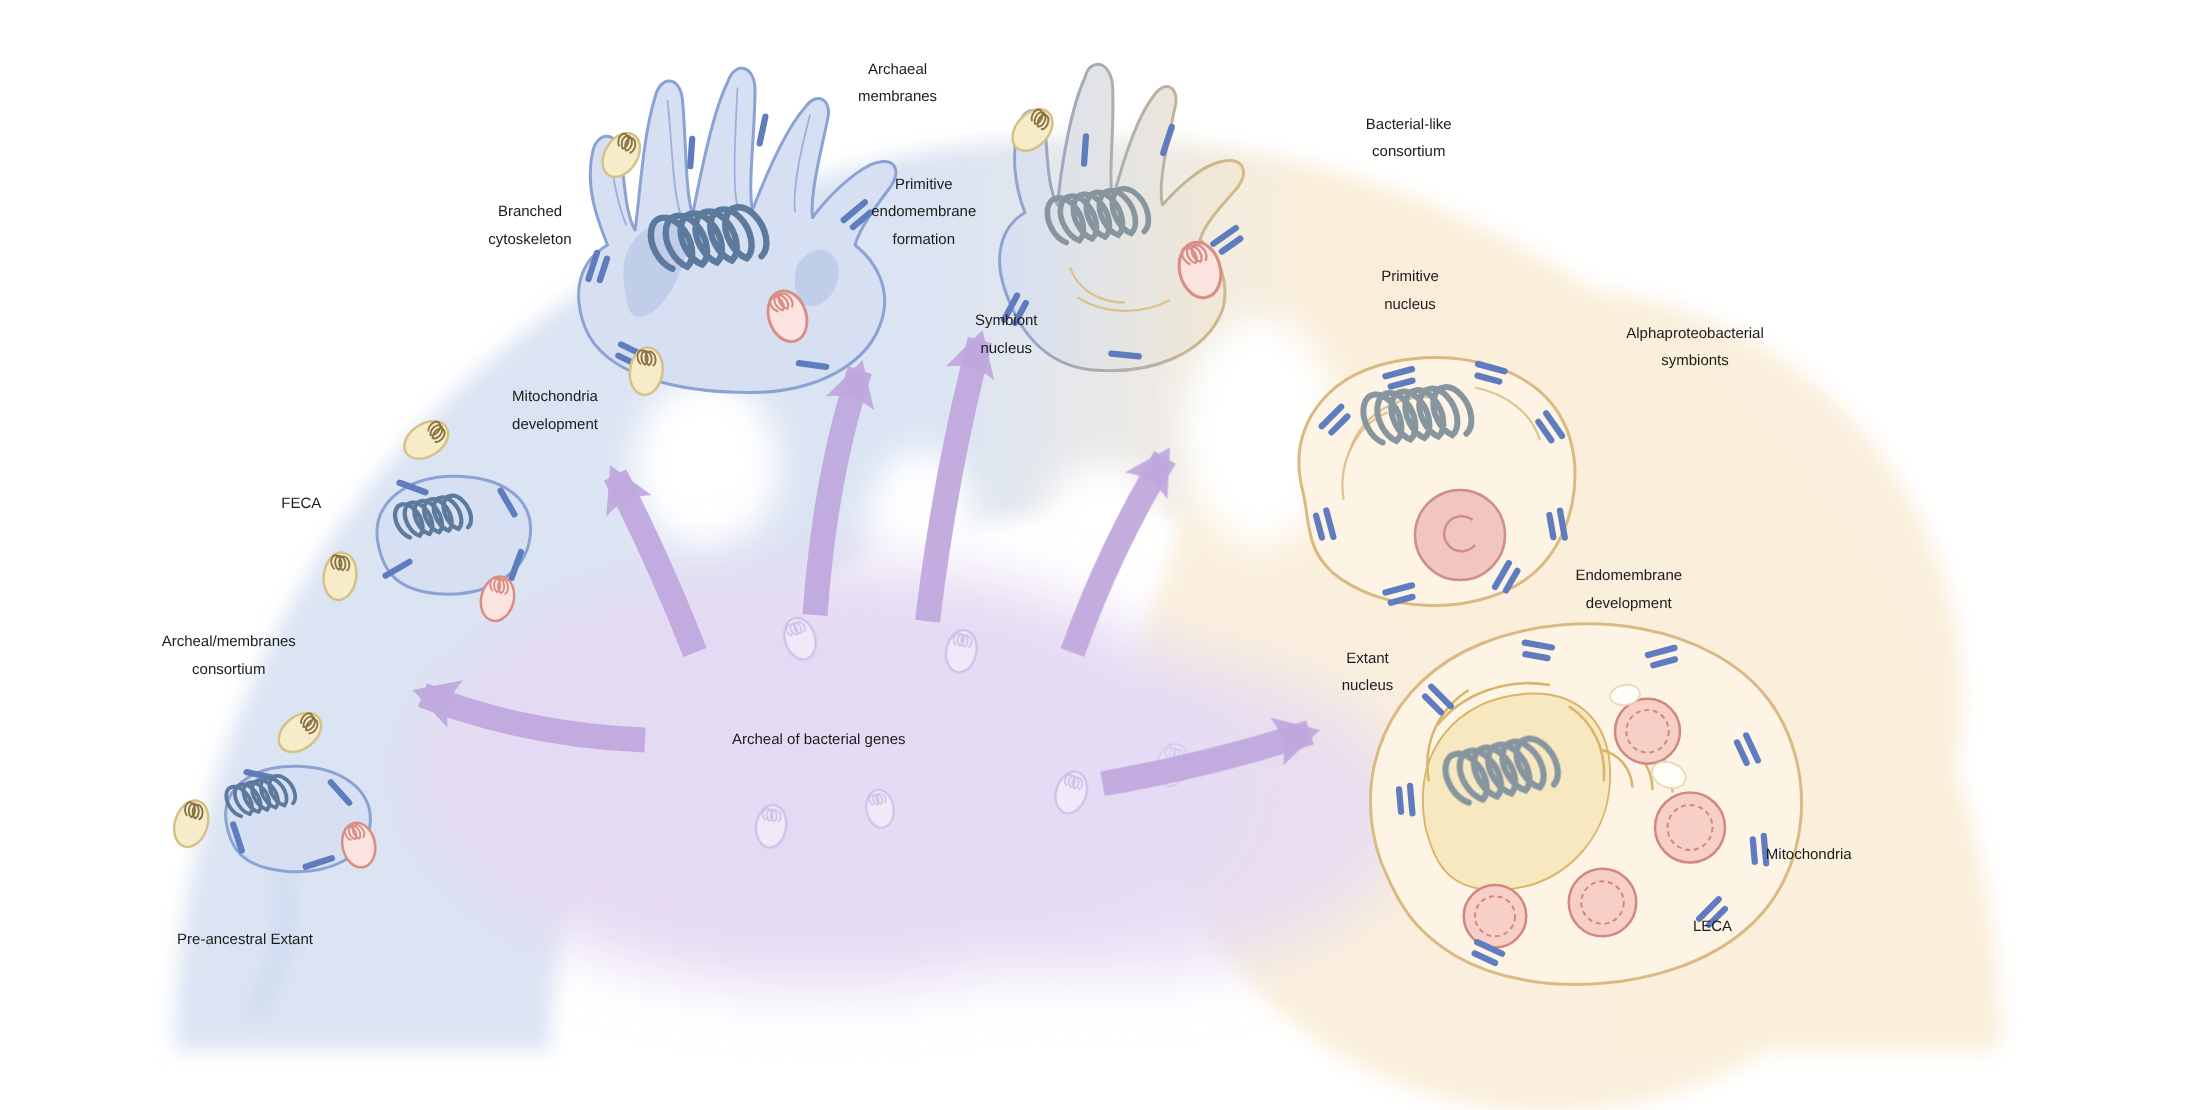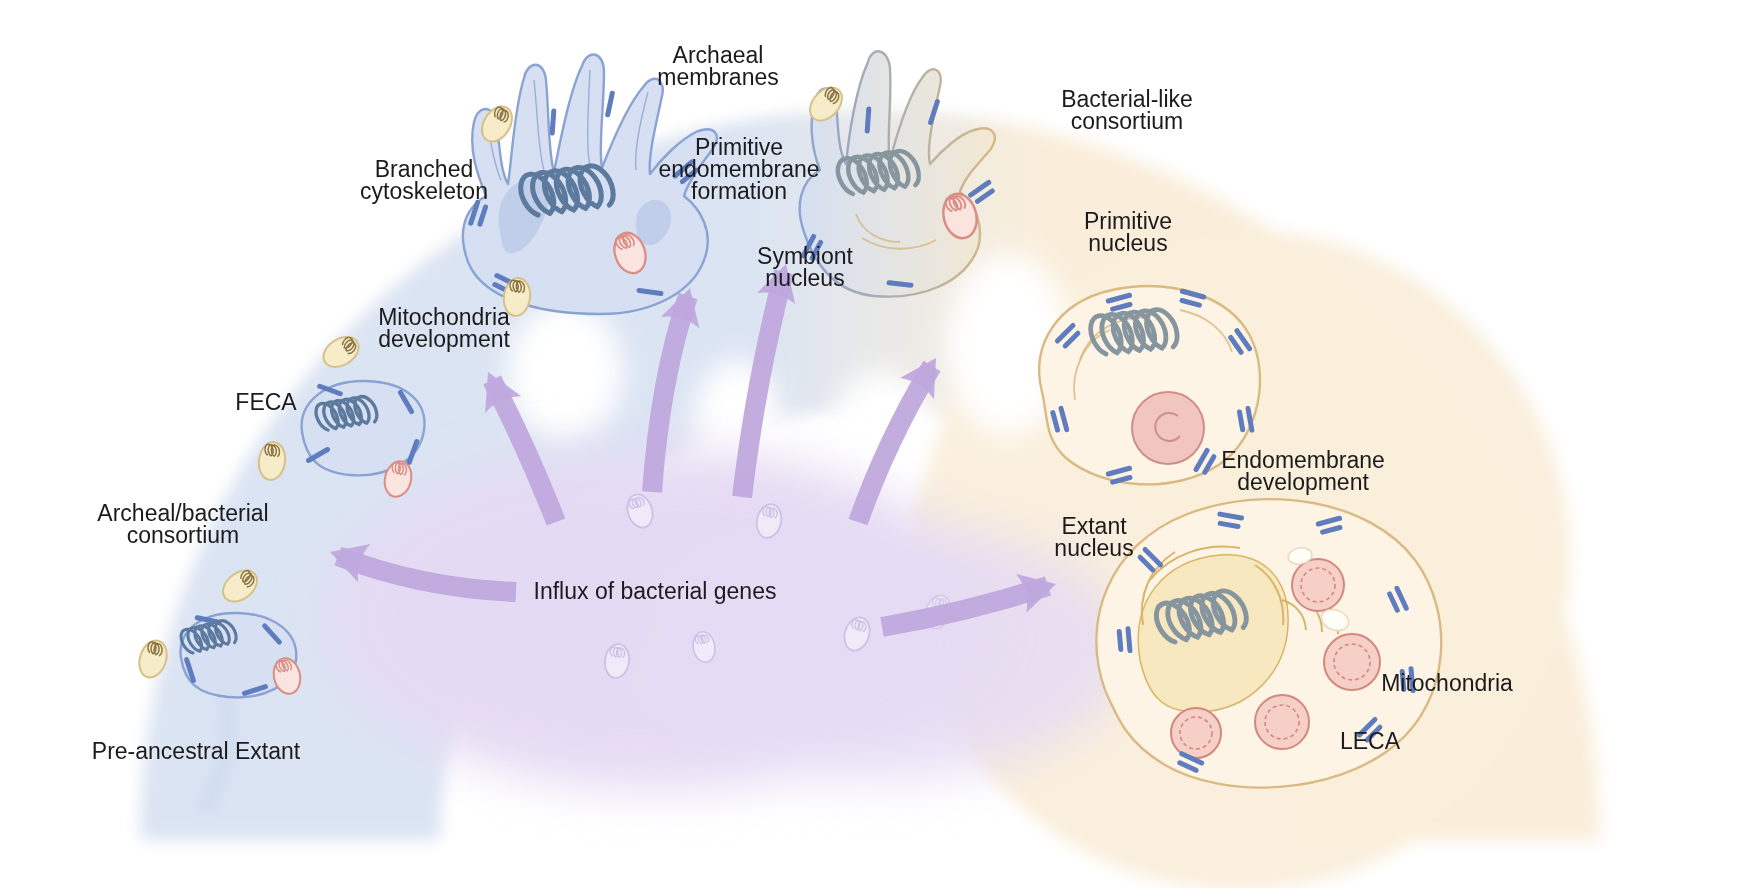--- a/index.html
+++ b/index.html
@@ -1,20 +1,20 @@
 <!DOCTYPE html>
 <html style="--band_blue: #dbe4f3; --band_cream: #faeeda; --cloud_purple: #e5daf3; --arrow_purple: #c0a9dd; --archaeal_fill: #d6e0f2; --archaeal_stroke: #8ba3d3; --archaeal_inner: #b9c8e6; --cytoskeleton_blue: #5e7cbe; --coil_blue: #5b7a9e; --coil_grey: #87959f; --host_fill: #fdf4e5; --host_stroke: #d9ba82; --er_yellow: #d9b469; --er_patch: #f7e8c0; --yellow_fill: #f6ecca; --yellow_stroke: #d6c187; --yellow_squiggle: #8a7342; --red_fill: #fbe4e0; --red_stroke: #d88e84; --nucleus_fill: #f1c6c1; --nucleus_stroke: #cf8e86; --mito_fill: #f6cfc7; --mito_stroke: #d3887e; --faint_bacteria: #c9bce6; --label_text: #1b1b1d;"><head>
 <meta charset="utf-8">
 <style>
   html,body{margin:0;padding:0;background:#fff;}
   .stage{position:relative;width:1760px;height:888px;background:#fff;overflow:hidden;
          font-family:"Liberation Sans",sans-serif;}
   .stage svg{position:absolute;left:0;top:0;}
   .lbl{position:absolute;transform:translateX(-50%);text-align:center;white-space:pre-line;
-       font-size:23px;line-height:22px;color:var(--label_text,#1b1b1d);}
+       font-size:12px;line-height:22px;color:var(--label_text,#1b1b1d);}
 
   
   .band{fill:url(#bandGrad);}
   .cream-blob{fill:var(--band_cream);}
   .hole{fill:#ffffff;}
   .cloud{fill:var(--cloud_purple);}
   .shaft{stroke:var(--arrow_purple);stroke-width:20;fill:none;stroke-linecap:butt;opacity:.95;}
   .ahead{fill:var(--arrow_purple);opacity:.95;}
   .acell{fill:var(--archaeal_fill);stroke:var(--archaeal_stroke);stroke-width:2.4;stroke-linejoin:round;}
   .ainner{fill:var(--archaeal_inner);opacity:.75;}
@@ -275,39 +275,41 @@
     <use href="#bdash2" transform="translate(1230,520) rotate(10)"></use>
     <use href="#bdash2" transform="translate(1330,525) rotate(-15)"></use>
     <use href="#bdash2" transform="translate(1398,600) rotate(65)"></use>
     <use href="#bdash2" transform="translate(1408,680) rotate(85)"></use>
     <use href="#bdash2" transform="translate(1370,730) rotate(-45)"></use>
     <use href="#bdash2" transform="translate(1190,762) rotate(25)"></use>
   </g>
 </svg>
 
 <div class="lbl" style="left:196px;top:740px">Pre-ancestral Extant</div>
-<div class="lbl" style="left:183px;top:502px">Archeal/bacterial
+<div class="lbl" style="left:183px;top:502px">Archeal/membranes
 consortium</div>
-<div class="lbl" style="left:266px;top:391px">FECA</div>
+<div class="lbl" style="left:241px;top:391px">FECA</div>
 <div class="lbl" style="left:444px;top:306px">Mitochondria
 development</div>
 <div class="lbl" style="left:424px;top:158px">Branched
 cytoskeleton</div>
 <div class="lbl" style="left:718px;top:44px">Archaeal
 membranes</div>
 <div class="lbl" style="left:739px;top:136px">Primitive
 endomembrane
 formation</div>
 <div class="lbl" style="left:805px;top:245px">Symbiont
 nucleus</div>
 <div class="lbl" style="left:1127px;top:88px">Bacterial-like
 consortium</div>
 <div class="lbl" style="left:1128px;top:210px">Primitive
 nucleus</div>
+<div class="lbl" style="left:1356px;top:255px">Alphaproteobacterial
+symbionts</div>
 <div class="lbl" style="left:1303px;top:449px">Endomembrane
 development</div>
 <div class="lbl" style="left:1094px;top:515px">Extant
 nucleus</div>
-<div class="lbl" style="left:655px;top:580px">Influx of bacterial genes</div>
+<div class="lbl" style="left:655px;top:580px">Archeal of bacterial genes</div>
 <div class="lbl" style="left:1447px;top:672px">Mitochondria</div>
 <div class="lbl" style="left:1370px;top:730px">LECA</div>
 
 </div>
 
 </body></html>

